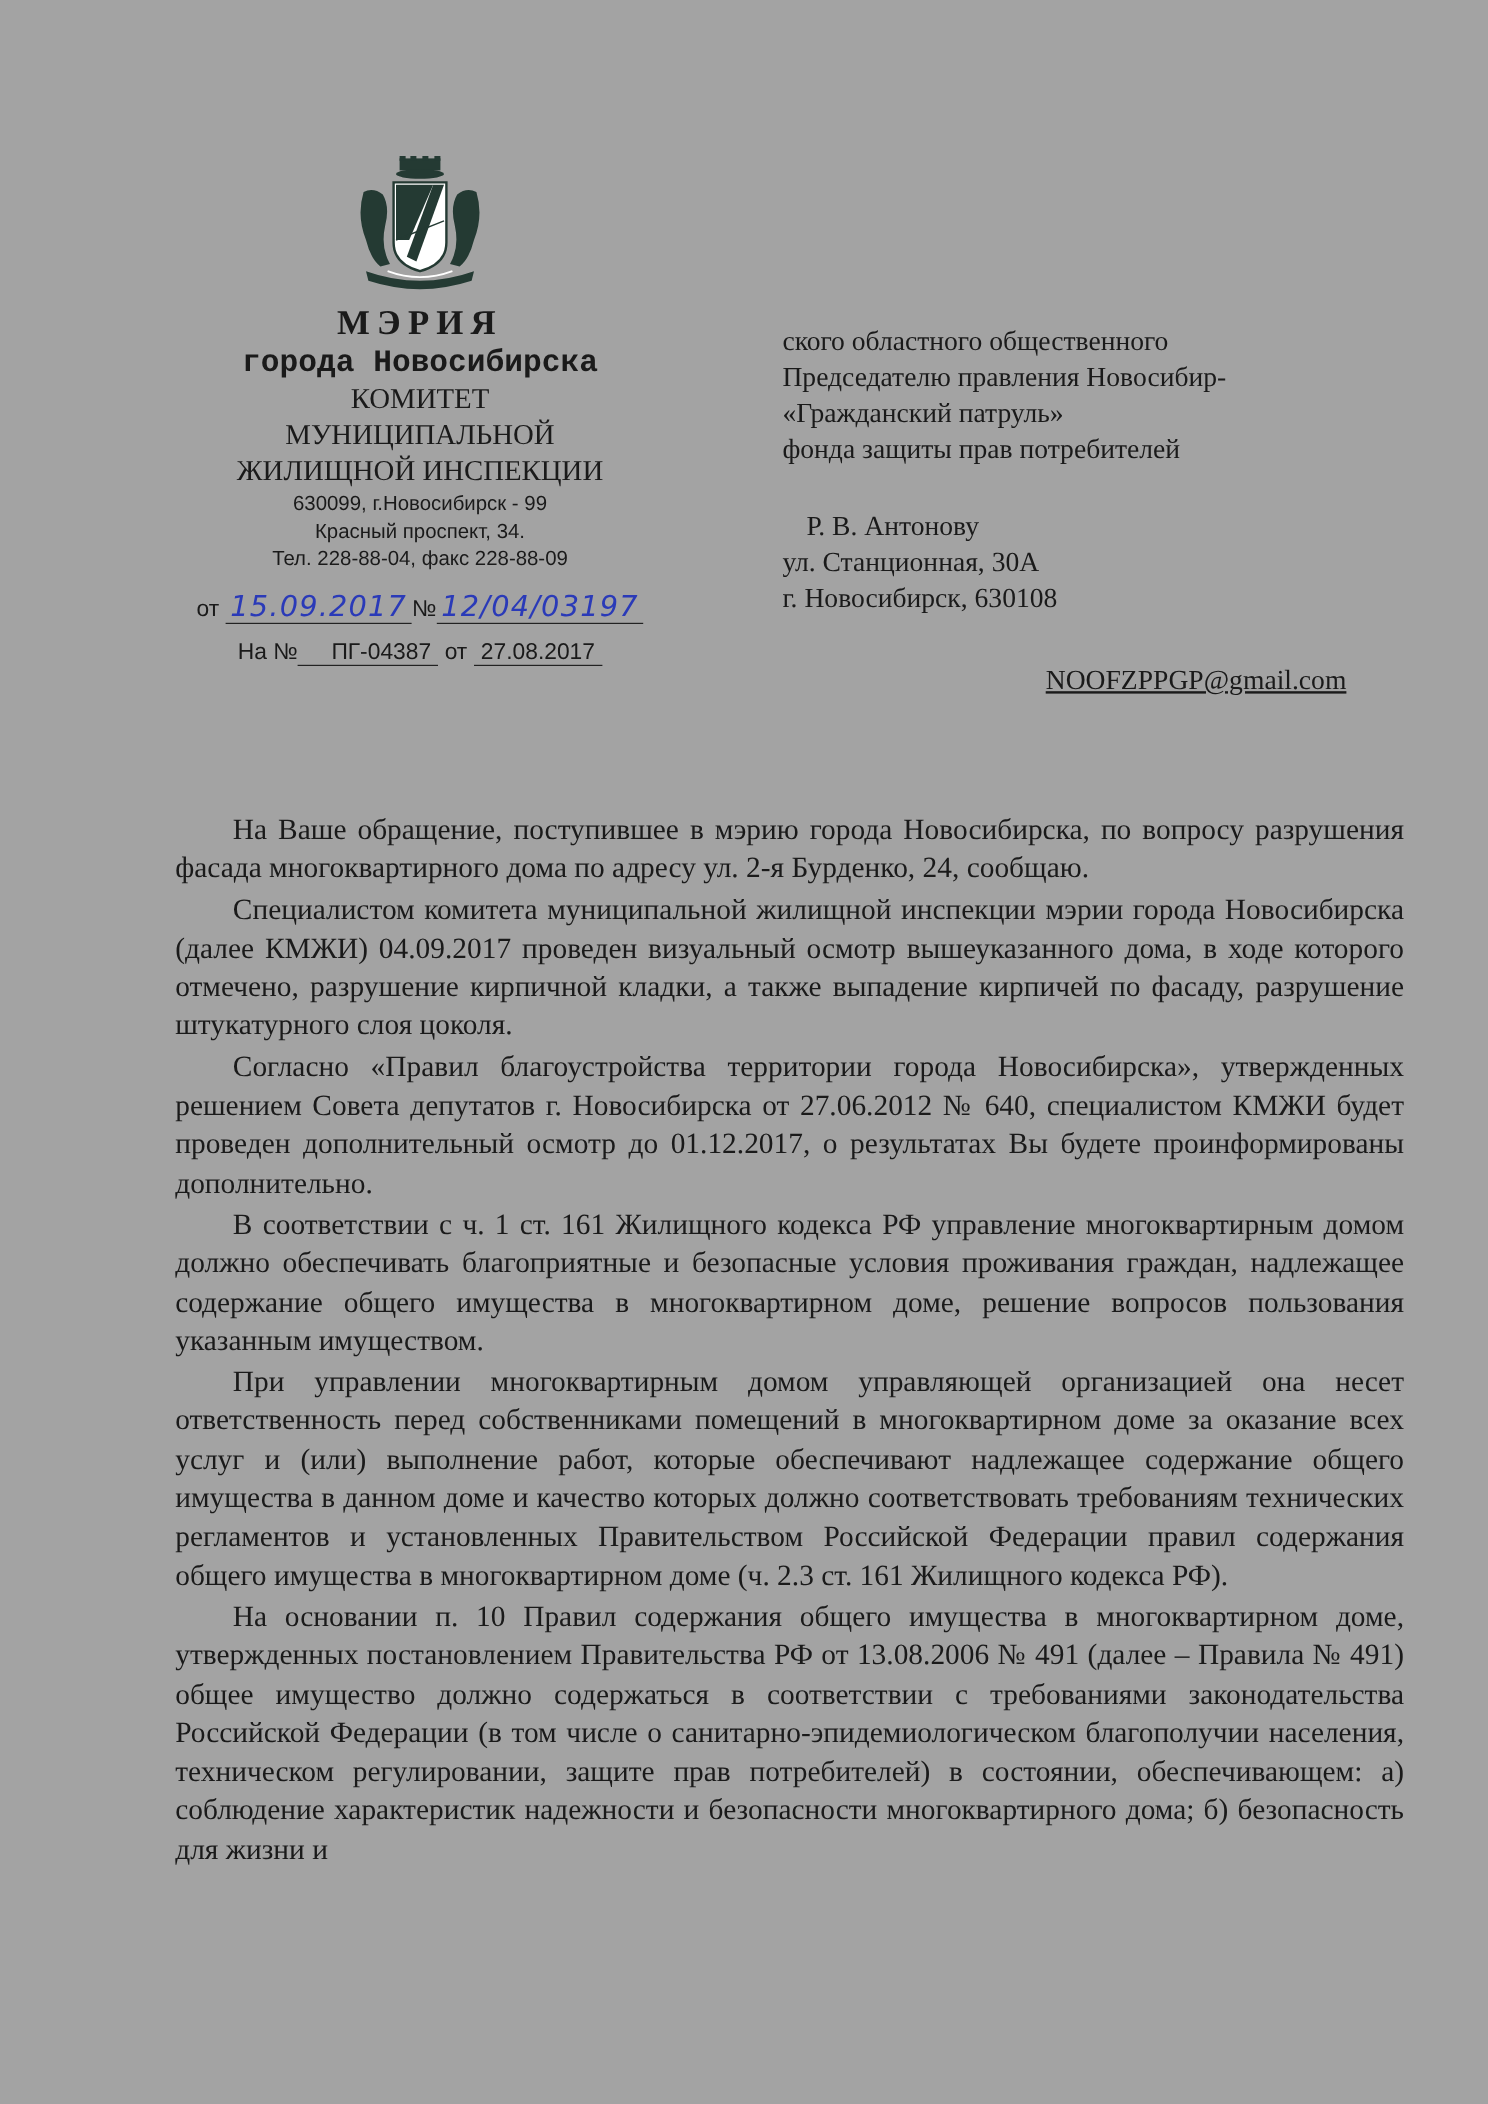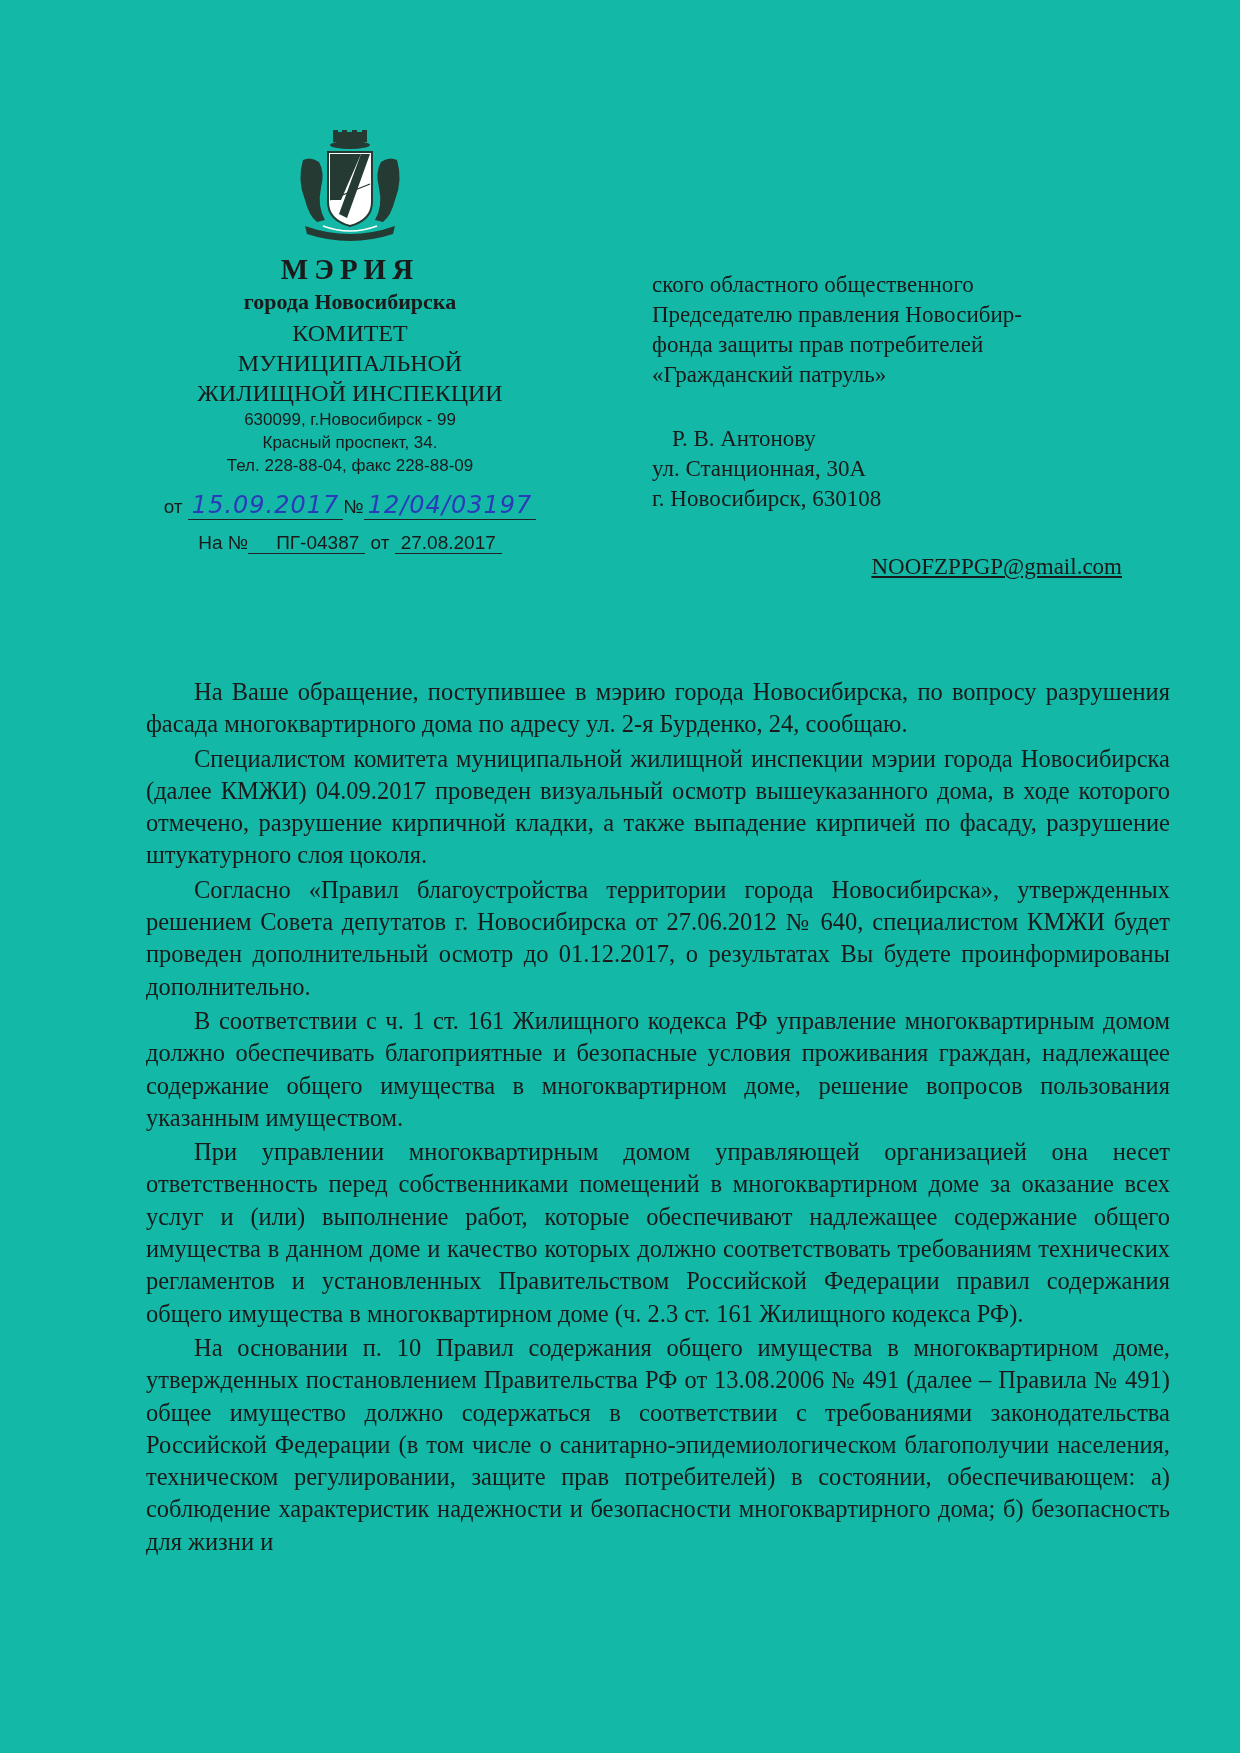--- a/index.html
+++ b/index.html
@@ -1,23 +1,23 @@
 <!DOCTYPE html>
 <html><head>
   <meta charset="utf-8">
   <style>
     html, body { margin: 0; padding: 0; background: #ffffff; }
     body { width: 1240px; height: 1753px; position: relative; overflow: hidden; font-family: "Liberation Serif", serif; color: #1a1a1a; }
-    .page { position: absolute; left: 0; top: 0; width: 1240px; height: 1753px; background: #14b8a6; }
+    .page { position: absolute; left: 0; top: 0; width: 1240px; height: 1753px; background: #a3a3a3; }
 
     
     .letterhead { position: absolute; left: 150px; top: 130px; width: 400px; text-align: center; }
     .emblem { width: 110px; height: 118px; margin: 0 auto 4px auto; display: block; }
     .mayoralty { font-family: "Liberation Serif", serif; font-weight: bold; font-size: 29px; letter-spacing: 6px; line-height: 34px; margin-top: 2px; }
-    .city { font-family: Liberation Serif, serif; font-weight: bold; font-size: 22px; line-height: 32px; }
+    .city { font-family: Liberation Mono, monospace; font-weight: bold; font-size: 26px; line-height: 32px; }
     .committee { font-family: "Liberation Serif", serif; font-size: 24px; line-height: 30px; }
     .addr { font-family: "Liberation Sans", sans-serif; font-size: 17px; line-height: 23px; }
     .reg-line { font-family: "Liberation Sans", sans-serif; font-size: 19px; line-height: 28px; margin-top: 14px; white-space: nowrap; }
     .reg-line .hand { font-family: "DejaVu Sans", sans-serif; font-style: italic; color: #2a3ab8; font-size: 24px; border-bottom: 1.5px solid #222; padding: 0 4px; letter-spacing: 1px; }
     .reg-line .typed { border-bottom: 1.5px solid #222; padding: 0 6px; }
     .reg-line .typed.wide { padding: 0 6px 0 28px; margin-top: 27px; }
 
     
     .recipient { position: absolute; left: 652px; top: 270px; width: 470px; font-family: "Liberation Serif", serif; font-size: 23px; line-height: 30px; }
     .recipient p { margin: 0; }
@@ -71,22 +71,22 @@
     <div class="reg-line" style="margin-top:8px;">
       <span>На №</span><span class="typed wide">ПГ-04387</span>
       <span>от</span>
       <span class="typed">27.08.2017</span>
     </div>
   </div>
 
   <div class="recipient">
     <p>ского областного общественного</p>
     <p>Председателю правления Новосибир-</p>
+    <p>«Гражданский патруль»</p>
     <p>фонда защиты прав потребителей</p>
-    <p>«Гражданский патруль»</p>
     <p class="gap1">Р. В. Антонову</p>
     <p class="gap2">ул. Станционная, 30А</p>
     <p>г. Новосибирск, 630108</p>
     <p class="email">NOOFZPPGP@gmail.com</p>
   </div>
 
   <div class="body-text">
     <p>На Ваше обращение, поступившее в мэрию города Новосибирска, по вопросу разрушения фасада многоквартирного дома по адресу ул. 2-я Бурденко, 24, сообщаю.</p>
     <p>Специалистом комитета муниципальной жилищной инспекции мэрии города Новосибирска (далее КМЖИ) 04.09.2017 проведен визуальный осмотр вышеуказанного дома, в ходе которого отмечено, разрушение кирпичной кладки, а также выпадение кирпичей по фасаду, разрушение штукатурного слоя цоколя.</p>
     <p>Согласно «Правил благоустройства территории города Новосибирска», утвержденных решением Совета депутатов г. Новосибирска от 27.06.2012 № 640, специалистом КМЖИ будет проведен дополнительный осмотр до 01.12.2017, о результатах Вы будете проинформированы дополнительно.</p>

